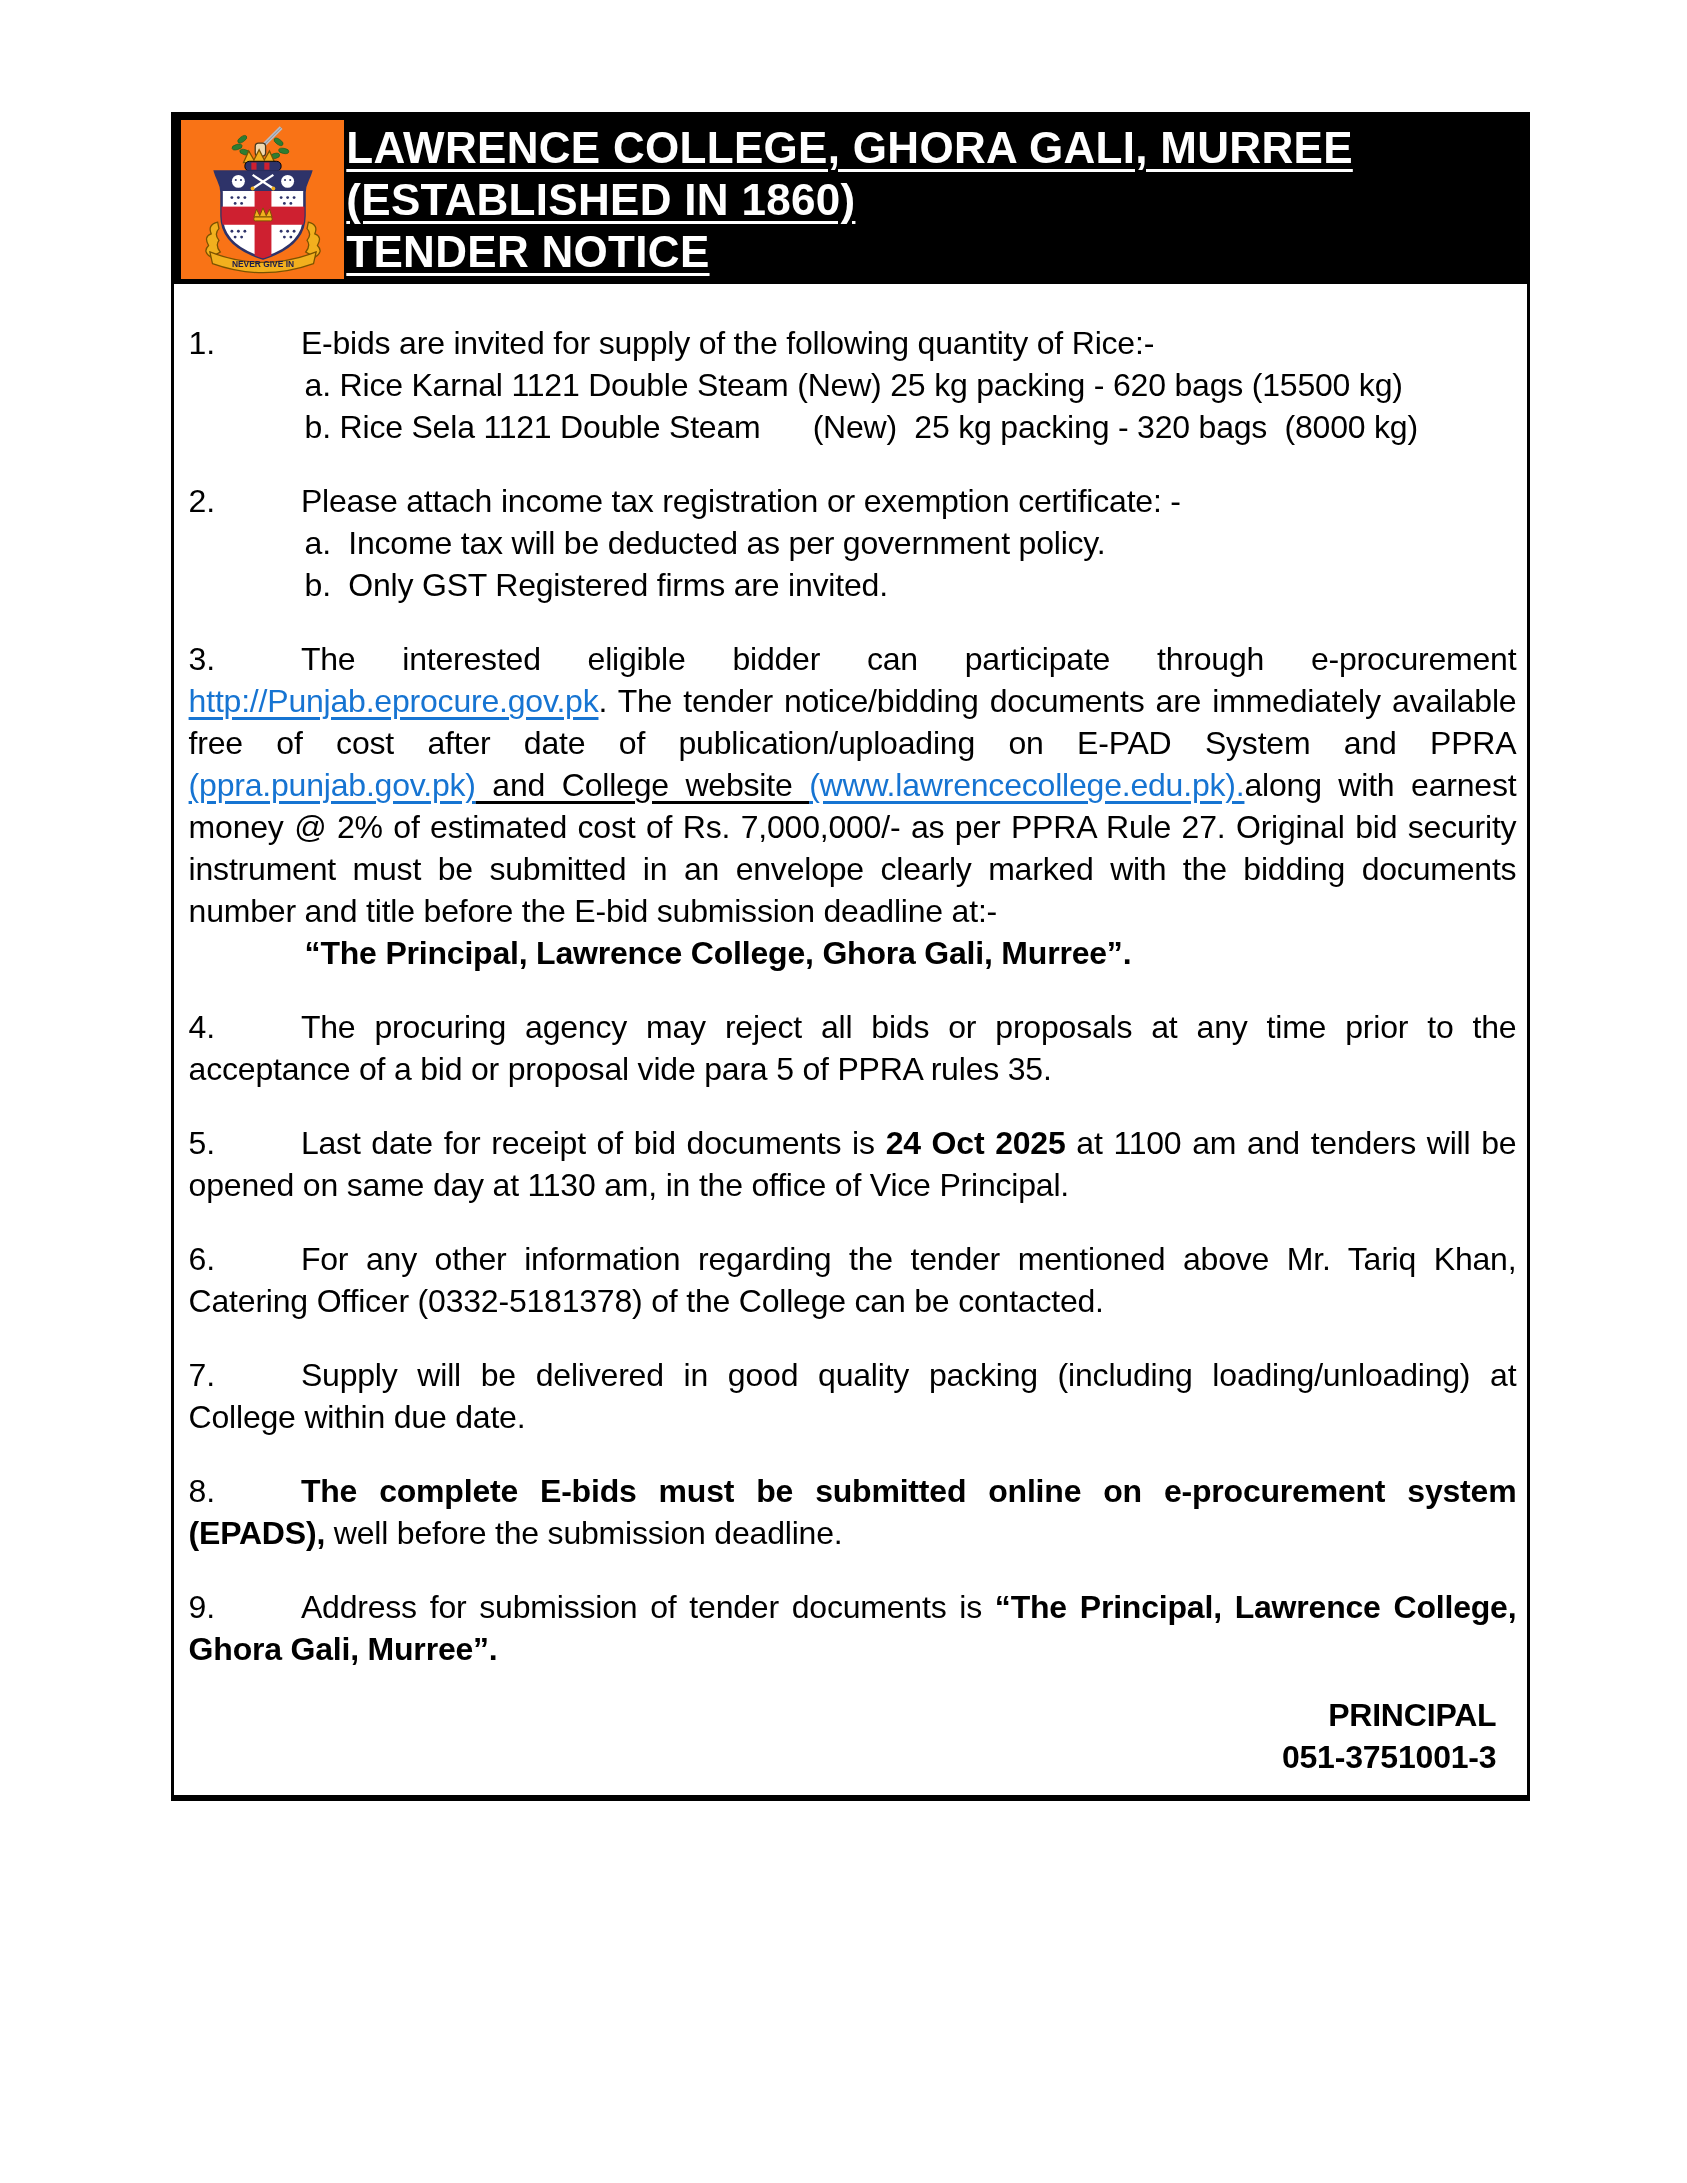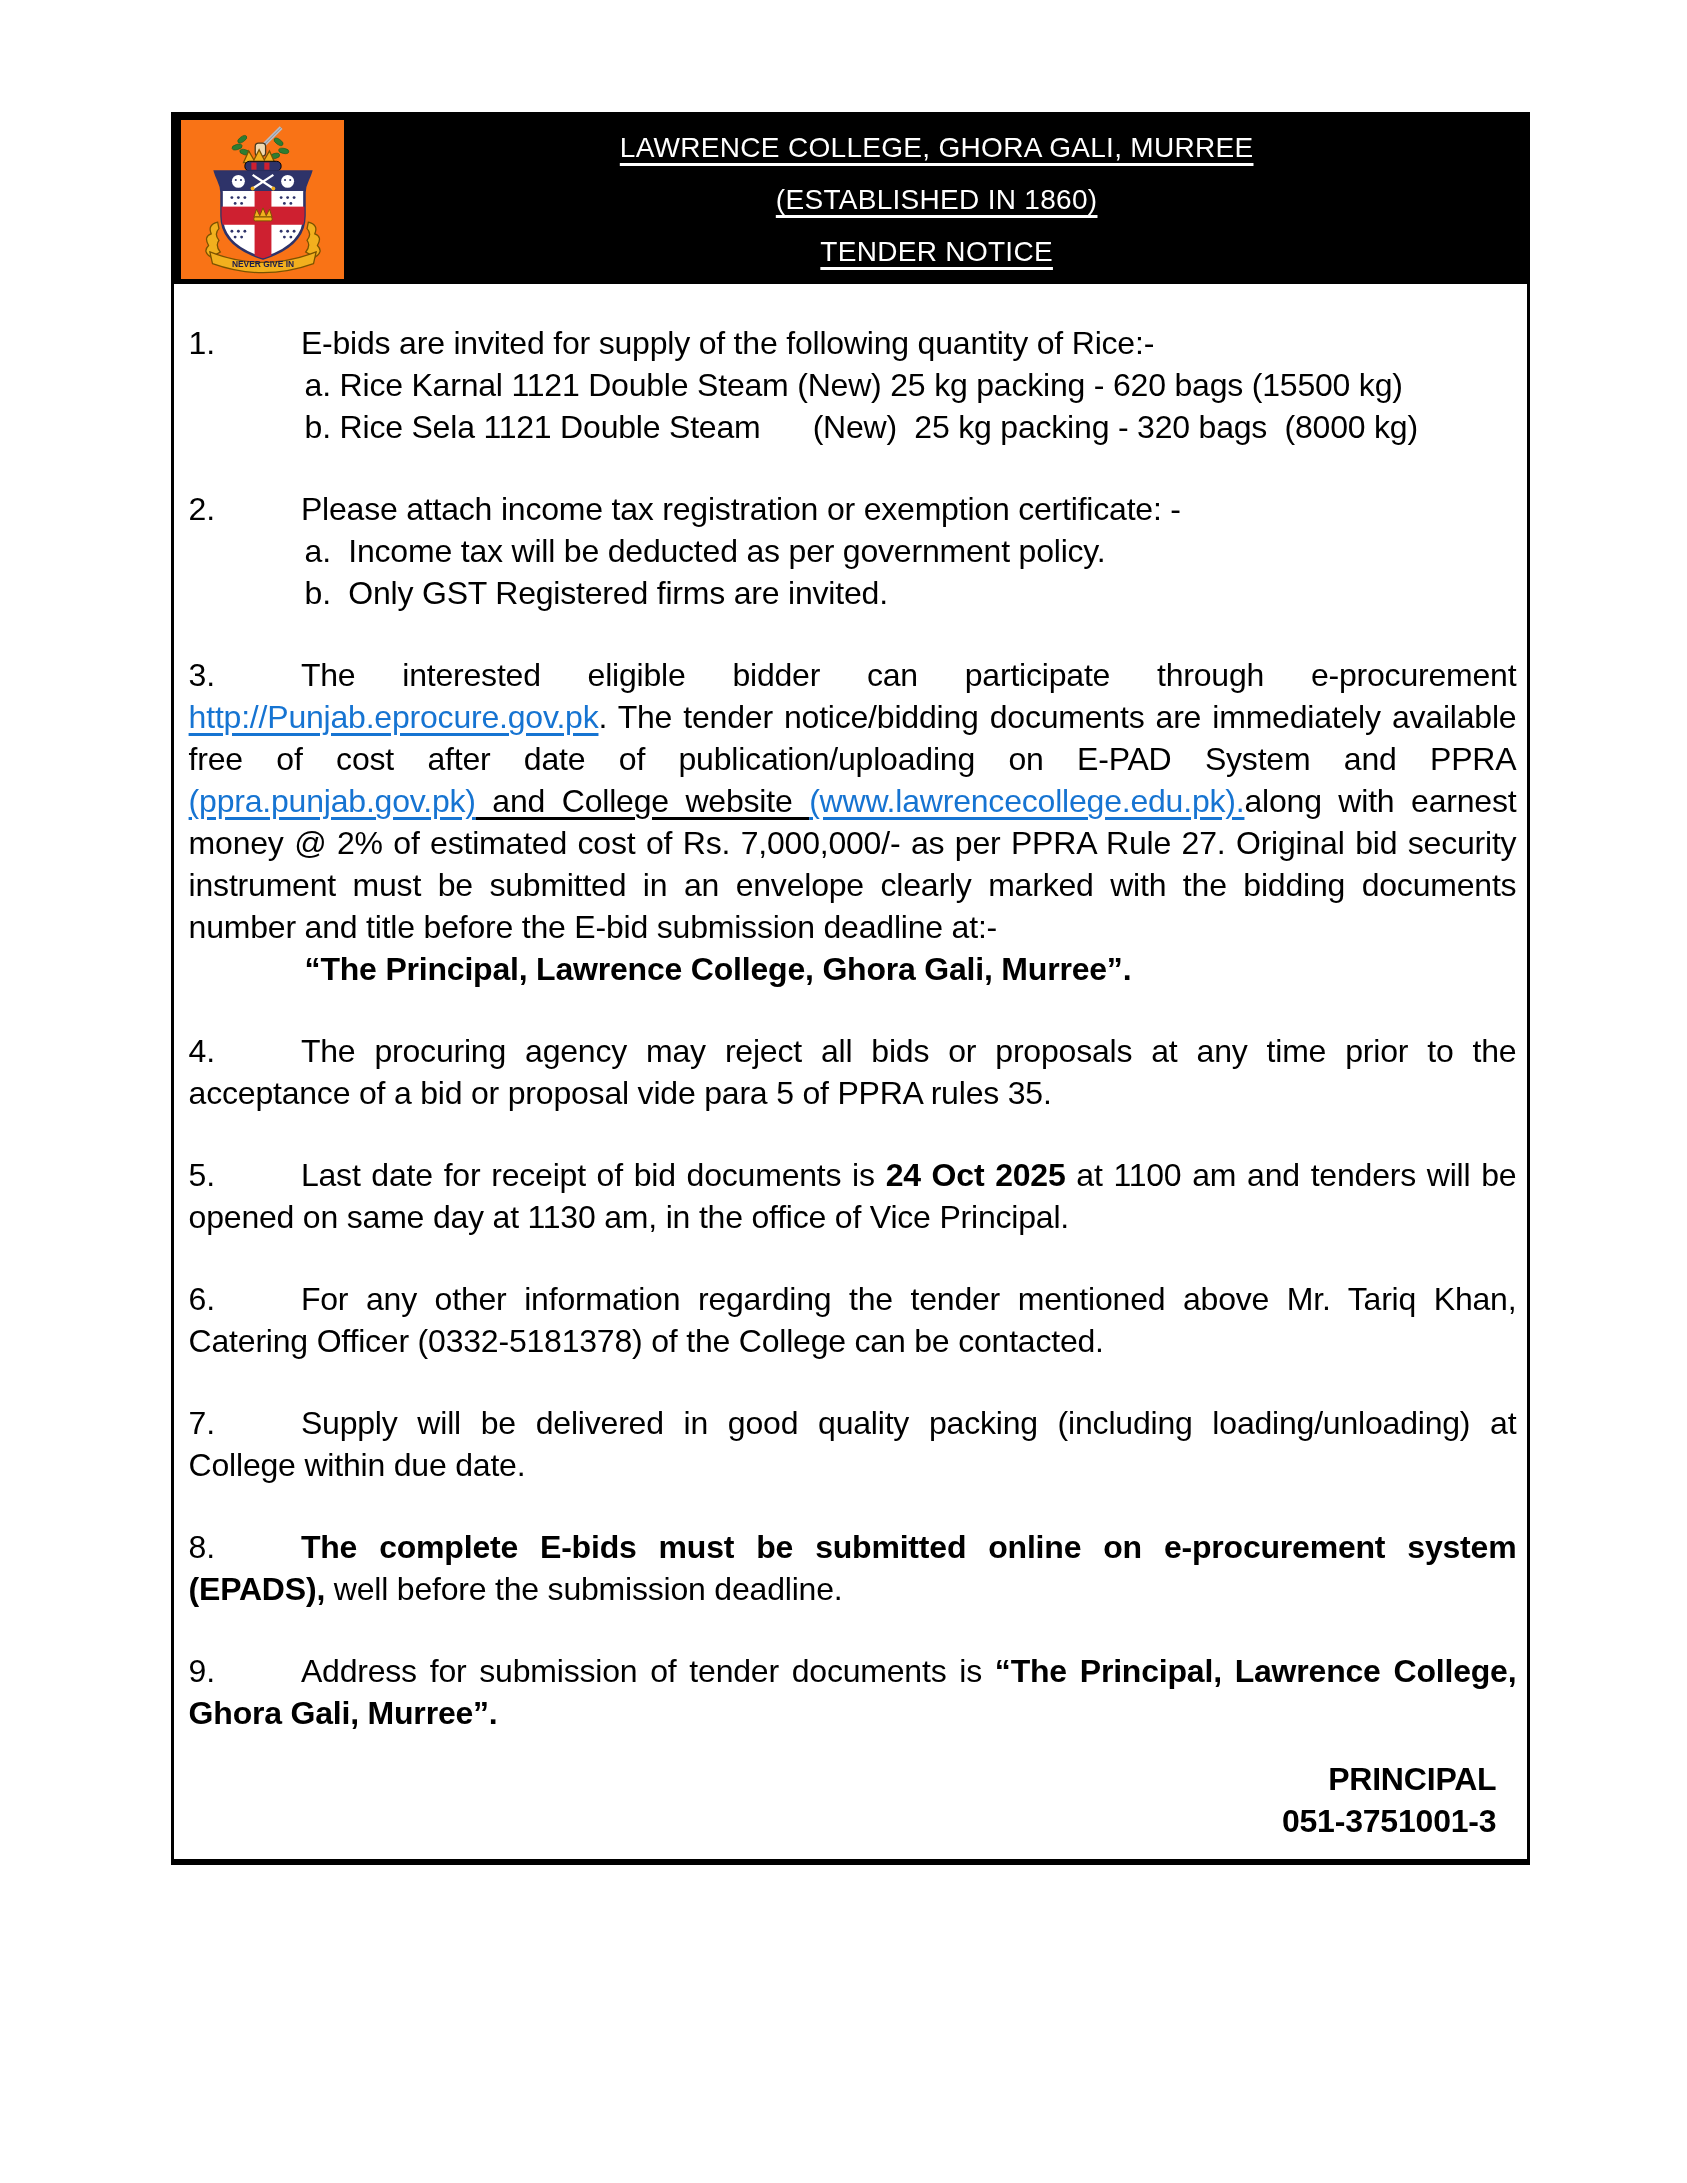--- a/index.html
+++ b/index.html
@@ -27,33 +27,33 @@
     flex:none;
     width:167px; height:163px;
     margin-left:5.3px;
     box-sizing:border-box;
     background:#f97316;
     border:2.6px solid #000;
     display:flex; align-items:center; justify-content:center;
     overflow:hidden;
   }
   .titles {
-    flex:1; text-align:center;
-    color:#fff; font-weight:normal;
-    font-size:28px; line-height:52px;
+    flex:1; text-align:left;
+    color:#fff; font-weight:bold;
+    font-size:44px; line-height:52px;
     letter-spacing:0.3px;
   }
   .titles .tline { text-decoration:underline; text-decoration-thickness:3.3px; text-underline-offset:6px; }
   
   .bodytext {
     padding:30px 10.6px 17px 14.6px;
     font-size:32px; line-height:42px;
     letter-spacing:-0.2px;
   }
-  .block { text-align:justify; margin-top:40px; }
+  .block { text-align:justify; margin-top:32px; }
   .block:first-child { margin-top:8px; }
   .pnum { display:inline; }
   .ptab { display:inline-block; width:86px; }
   .sub {
     text-align:left;
     padding-left:116px;
     white-space:pre-wrap;
   }
   .quote {
     text-align:left;

